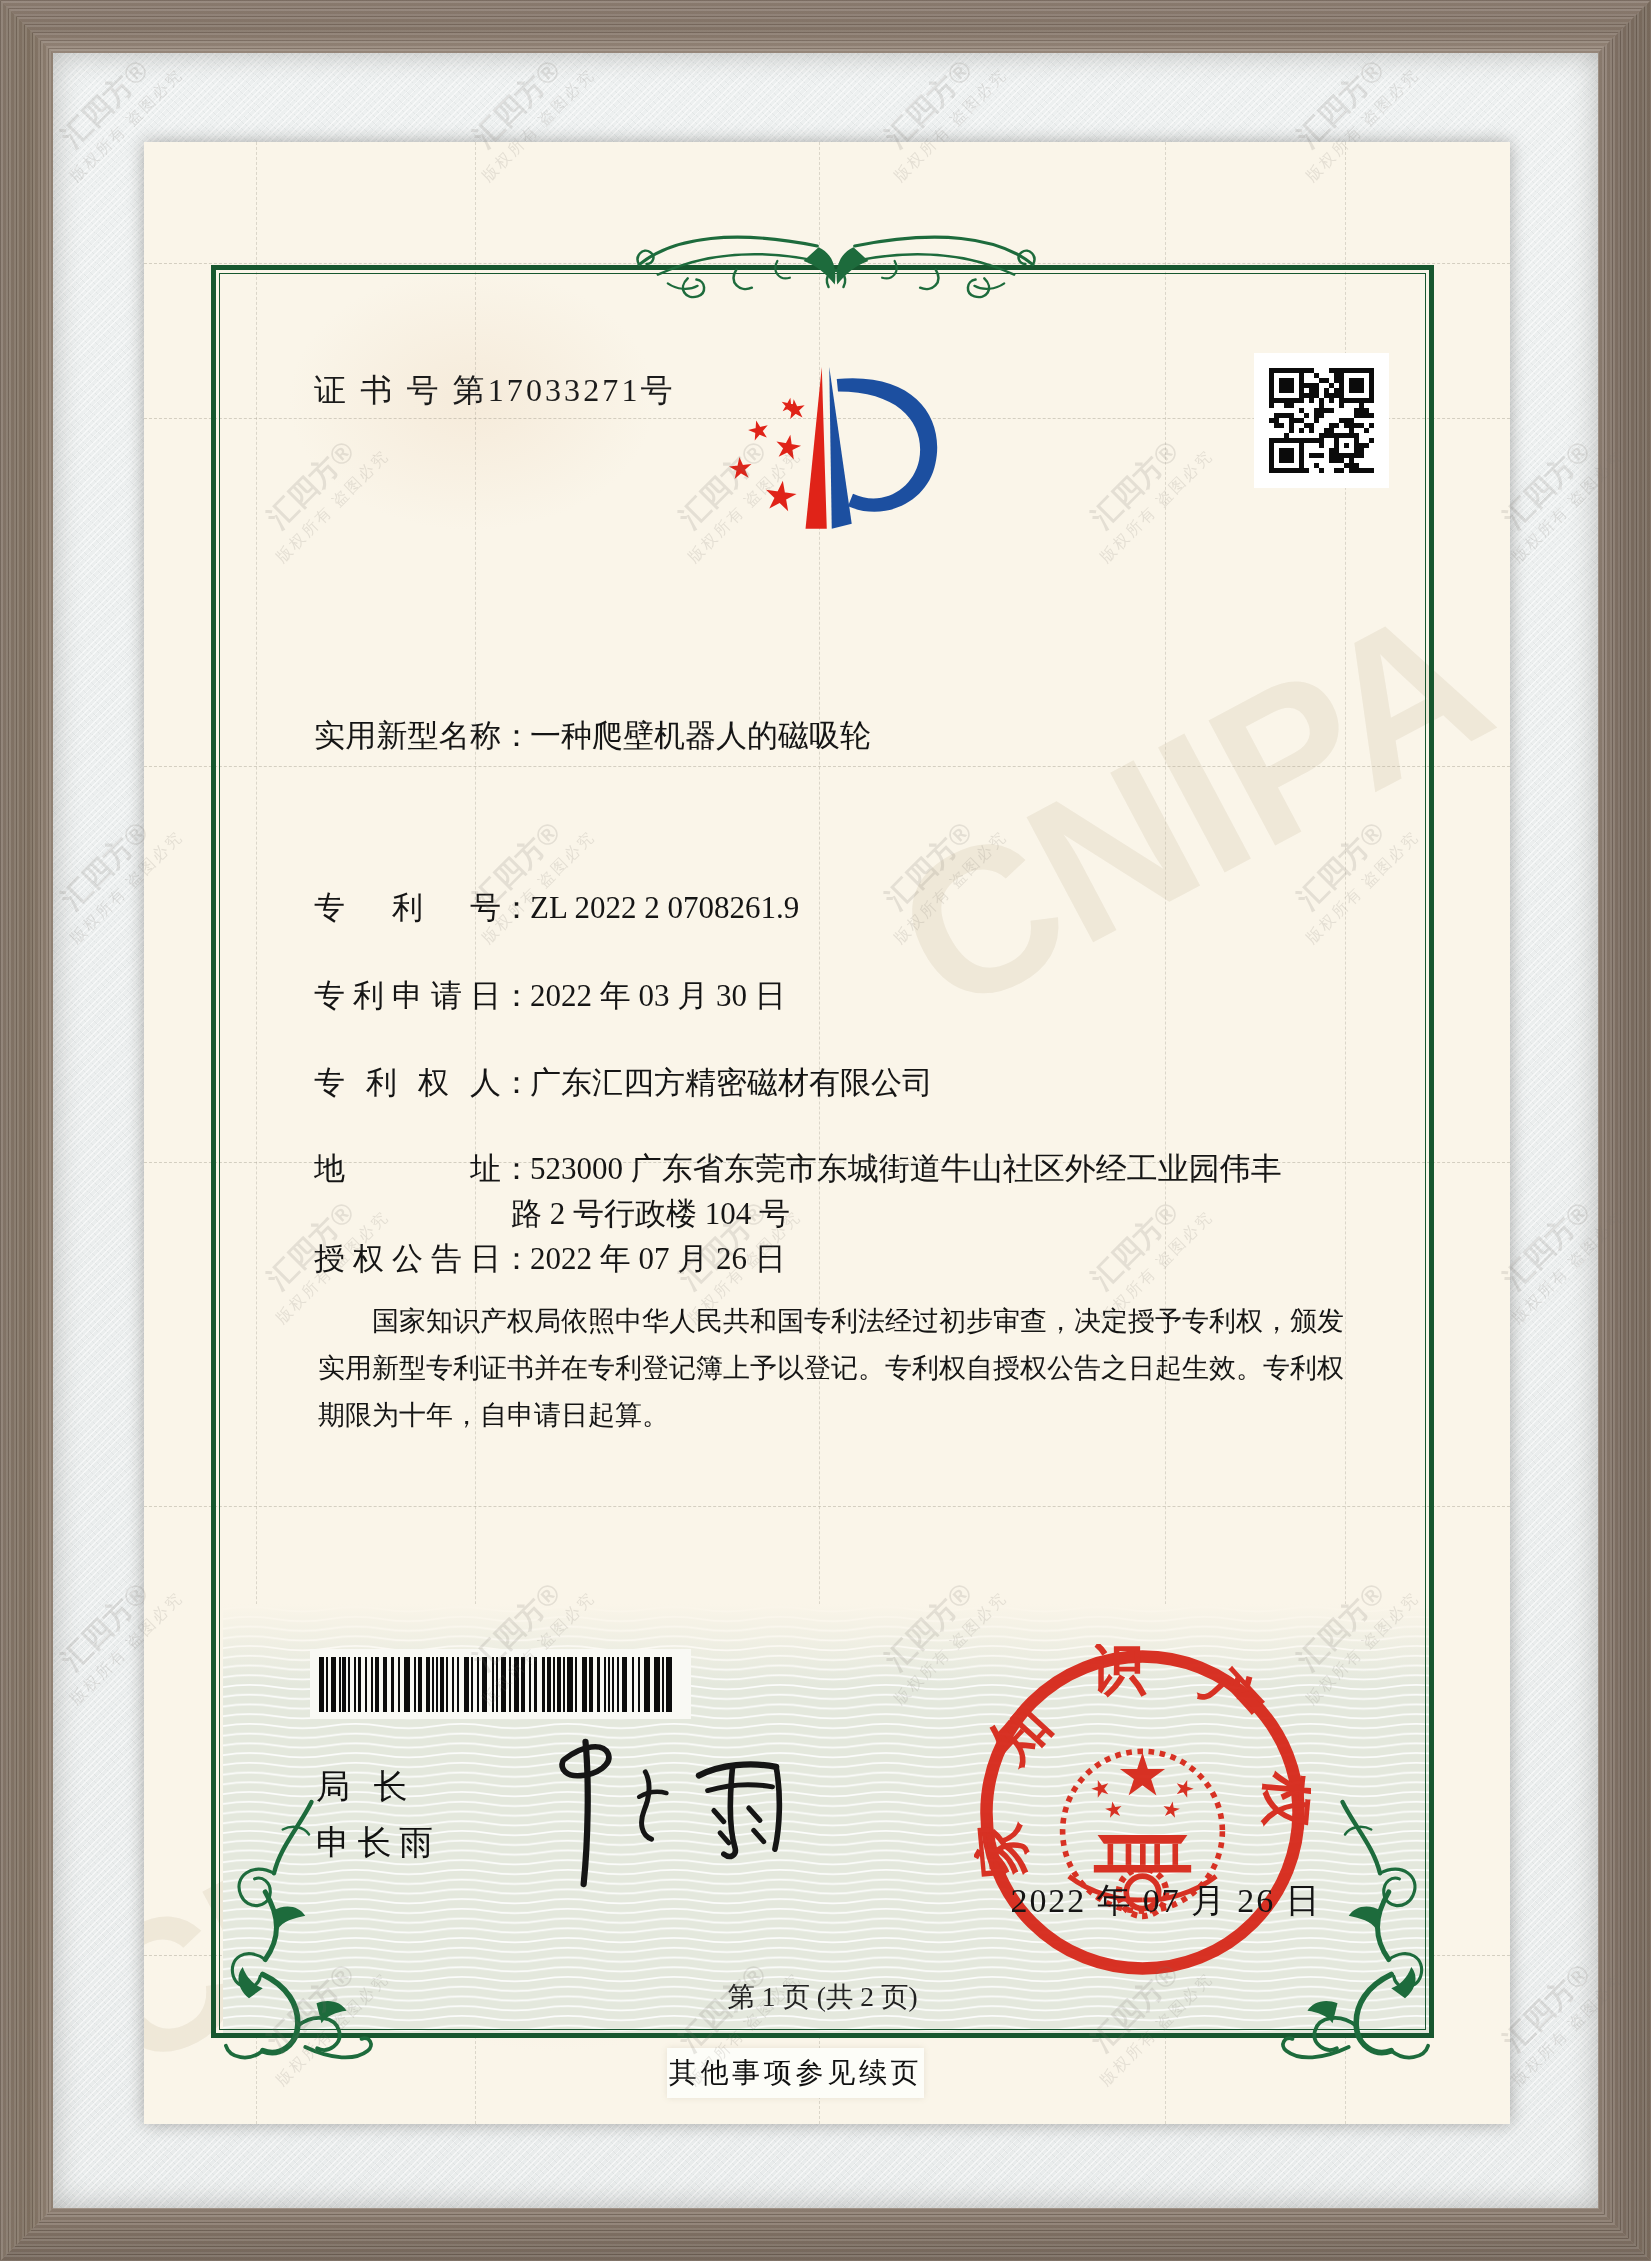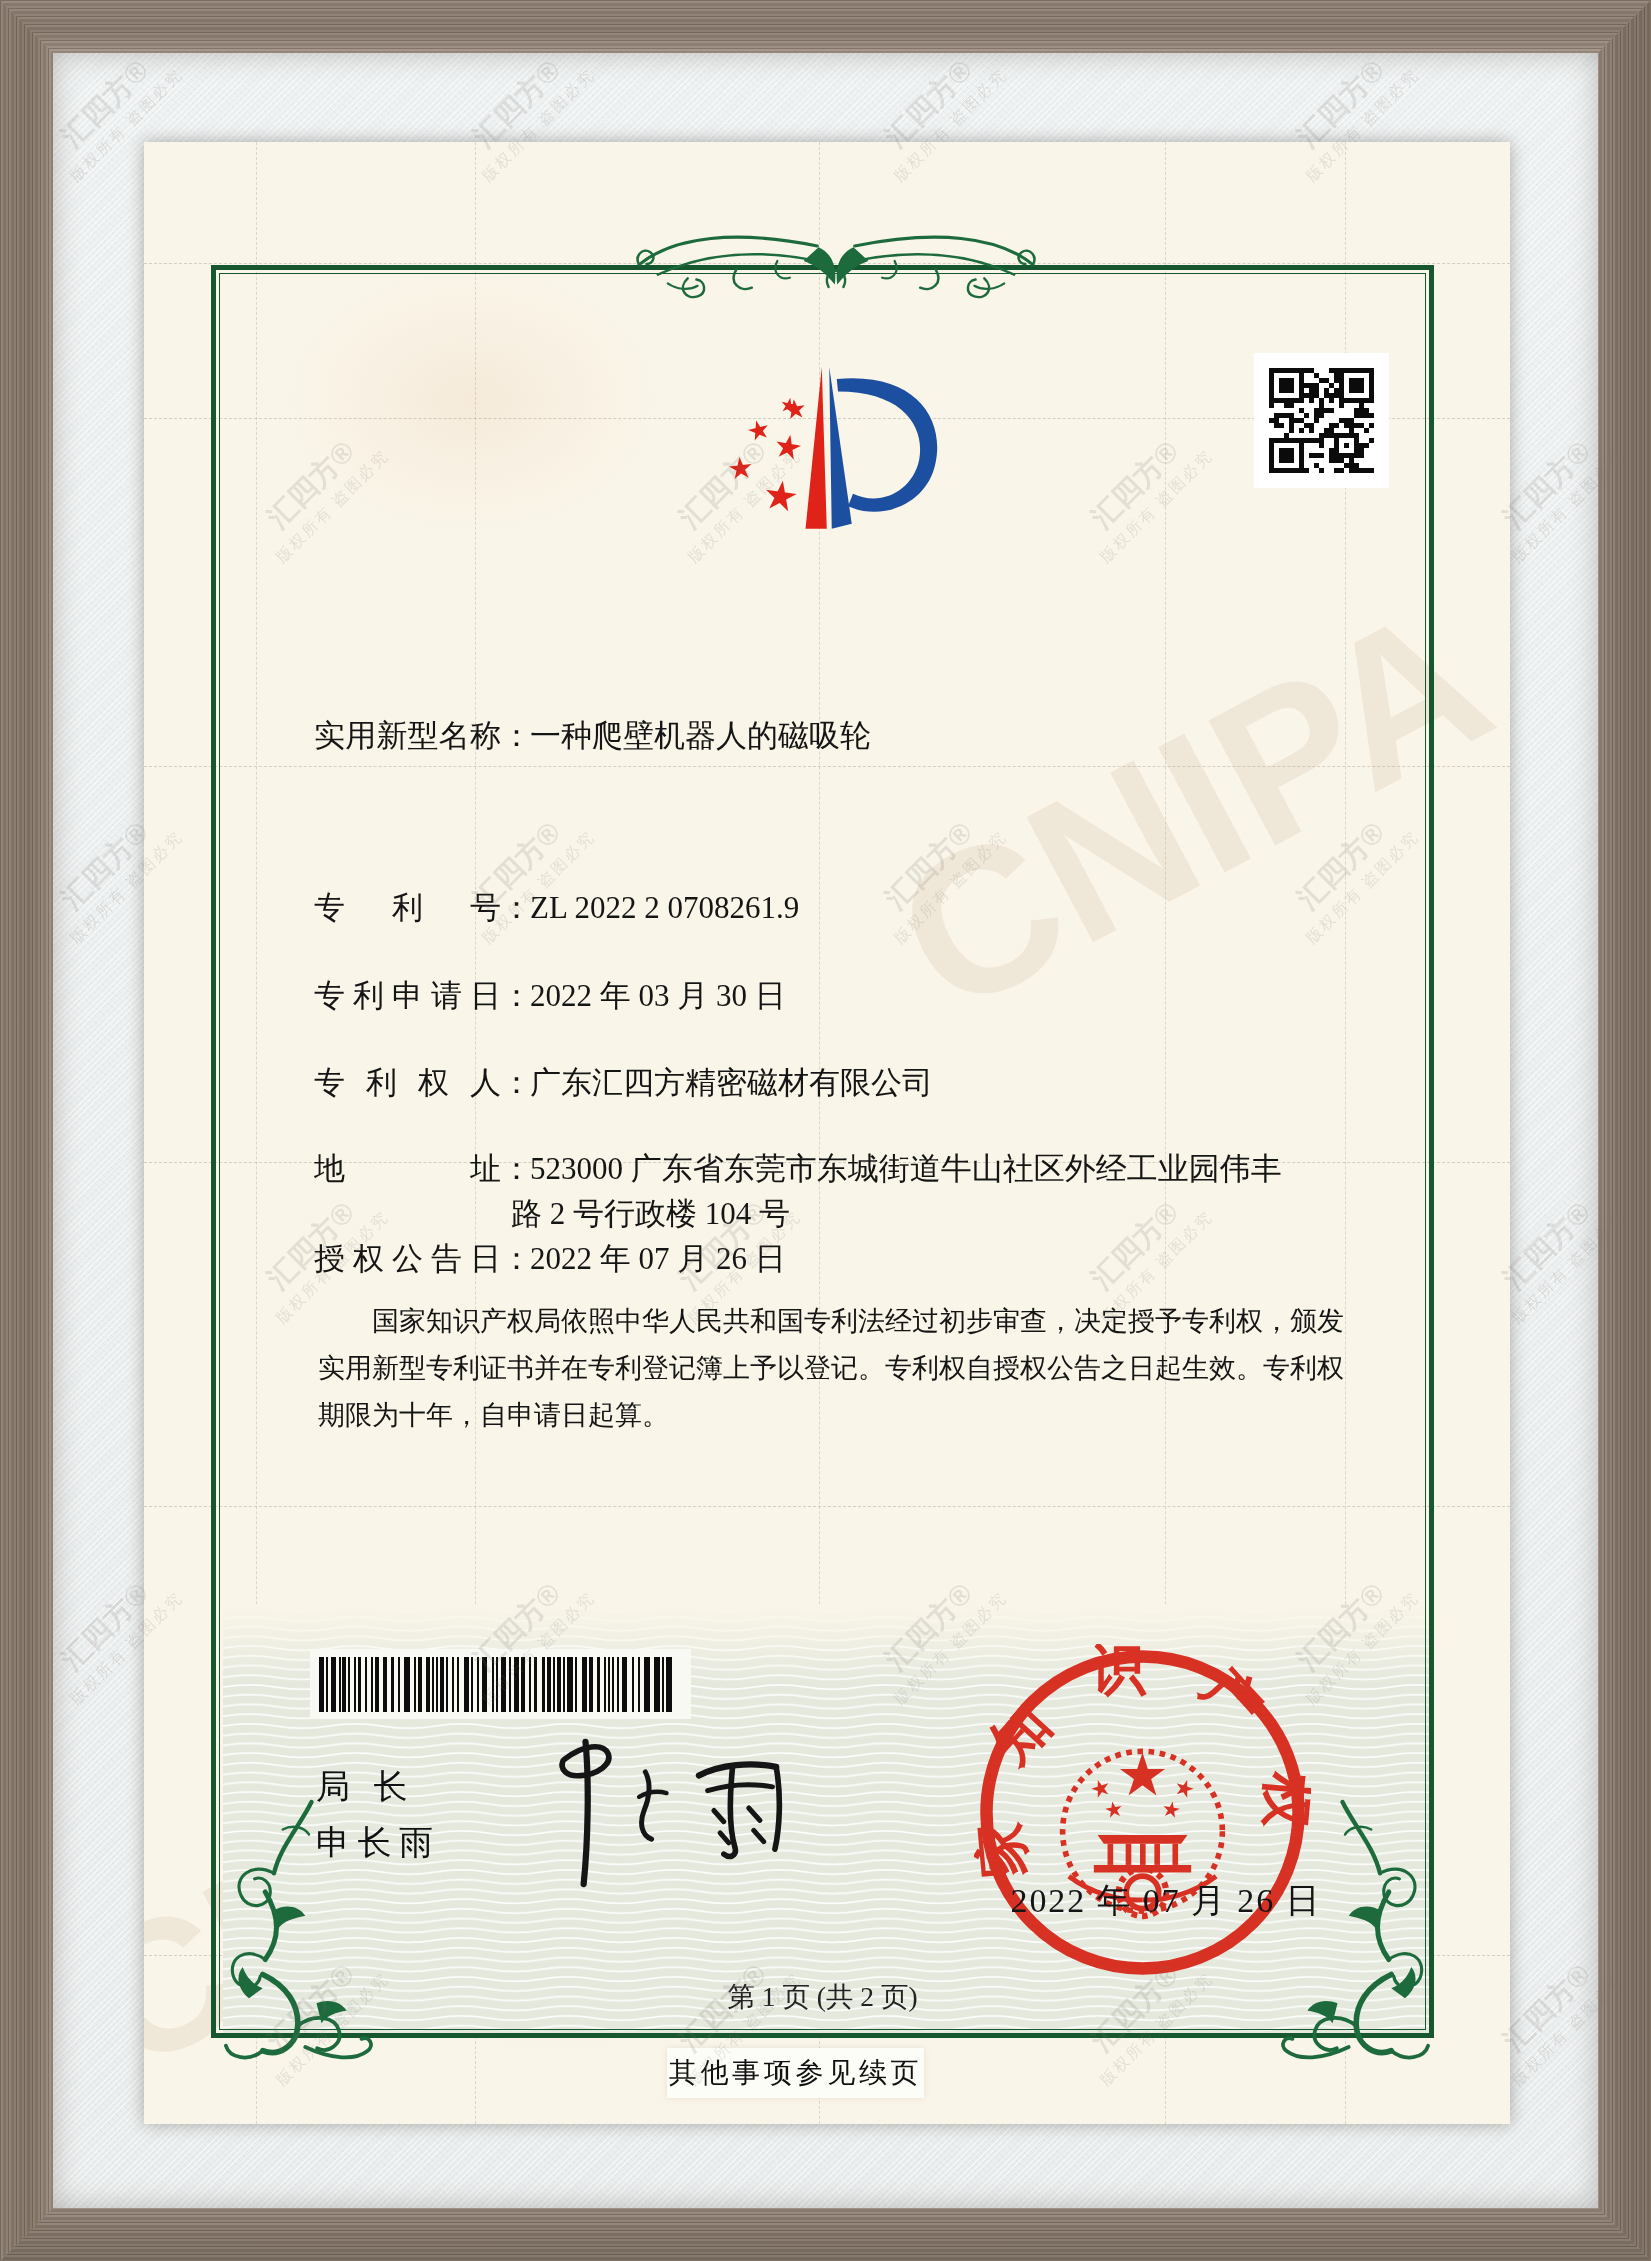--- a/index.html
+++ b/index.html
@@ -180,20 +180,21 @@
       <path d="M150,366 c27,-21 60,-14 66,8 c6,21 -17,37 -35,28" stroke-width="6"></path>
       <path d="M94,406 c-22,18 -53,12 -59,-8" stroke-width="6"></path>
       <path d="M162,400 C204,420 242,422 262,406 c11,-9 3,-24 -10,-19" stroke-width="6"></path>
       <path d="M110,182 C130,170 152,174 162,190 C144,194 126,198 118,212 Z" fill="#1d6b3c" stroke="none"></path>
       <path d="M72,322 C54,308 50,286 62,272 C68,290 82,302 94,306 Z" fill="#1d6b3c" stroke="none"></path>
       <path d="M180,330 C200,322 220,328 228,342 C212,344 196,350 188,362 Z" fill="#1d6b3c" stroke="none"></path>
       <path d="M126,52 c16,-8 34,-4 42,8" stroke-width="4"></path>
     </g>
   </svg>
 
+  <div class="certno">证 书 号 第17033271号</div>
 
   <svg class="abs" style="left:574px;top:217px" width="225" height="181" viewBox="0 0 360 290">
     <g fill="#e02318">
       <path id="star" d="M0,-1 L0.588,0.809 L-0.951,-0.309 L0.951,-0.309 L-0.588,0.809 Z" transform="translate(113,75) scale(13) rotate(12)"></path>
       <use href="#star" transform="translate(-48,40) scale(1.3) rotate(-20)" x="0" y="0"></use>
     </g>
     <g fill="#e02318">
       <path d="M0,-1 L0.588,0.809 L-0.951,-0.309 L0.951,-0.309 L-0.588,0.809 Z" transform="translate(65,115) scale(17) rotate(-14)"></path>
       <path d="M0,-1 L0.588,0.809 L-0.951,-0.309 L0.951,-0.309 L-0.588,0.809 Z" transform="translate(112,142) scale(21) rotate(10)"></path>
       <path d="M0,-1 L0.588,0.809 L-0.951,-0.309 L0.951,-0.309 L-0.588,0.809 Z" transform="translate(36,176) scale(19) rotate(-6)"></path>

